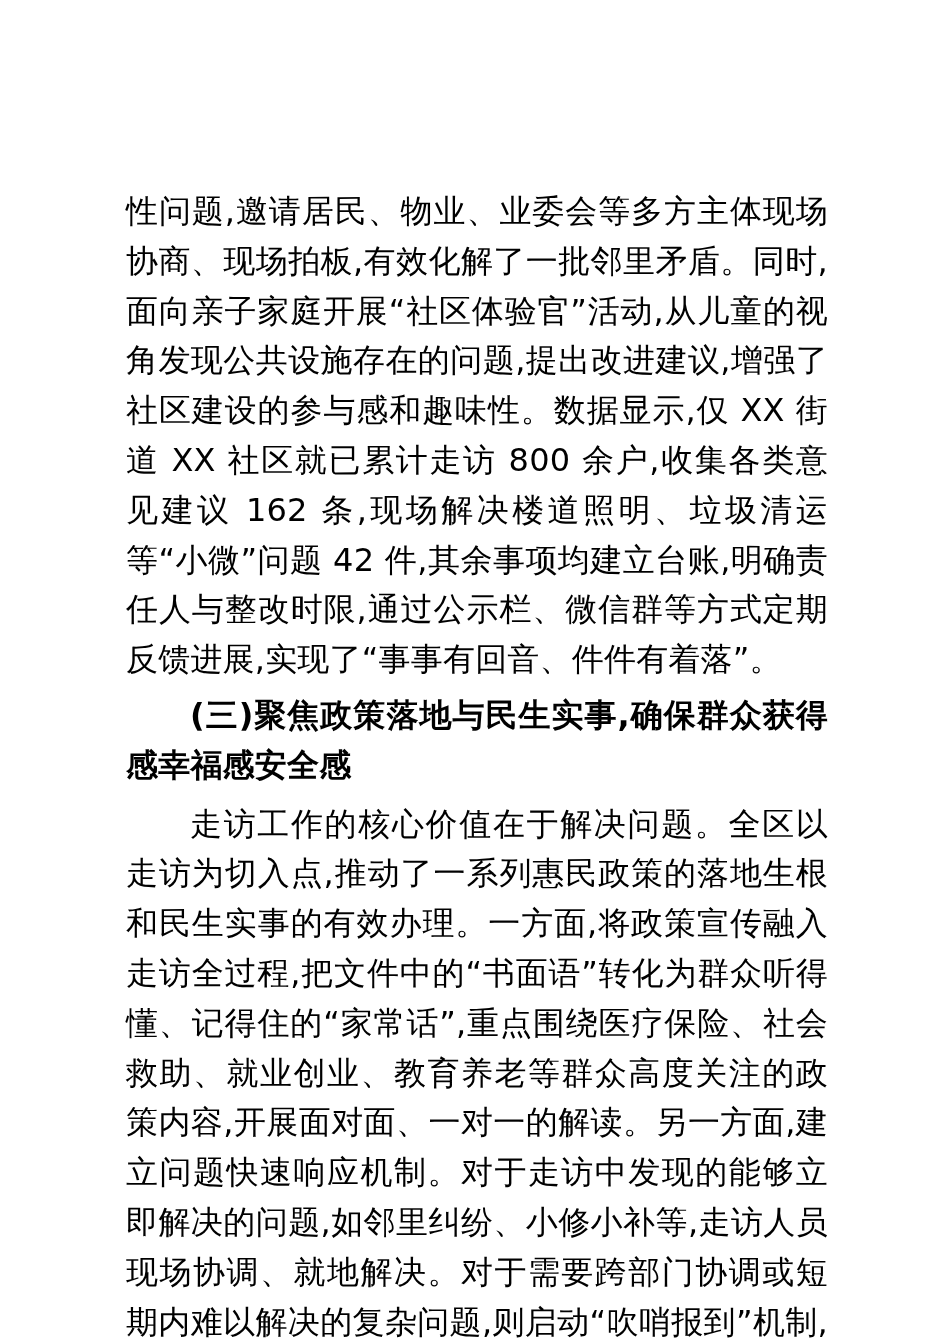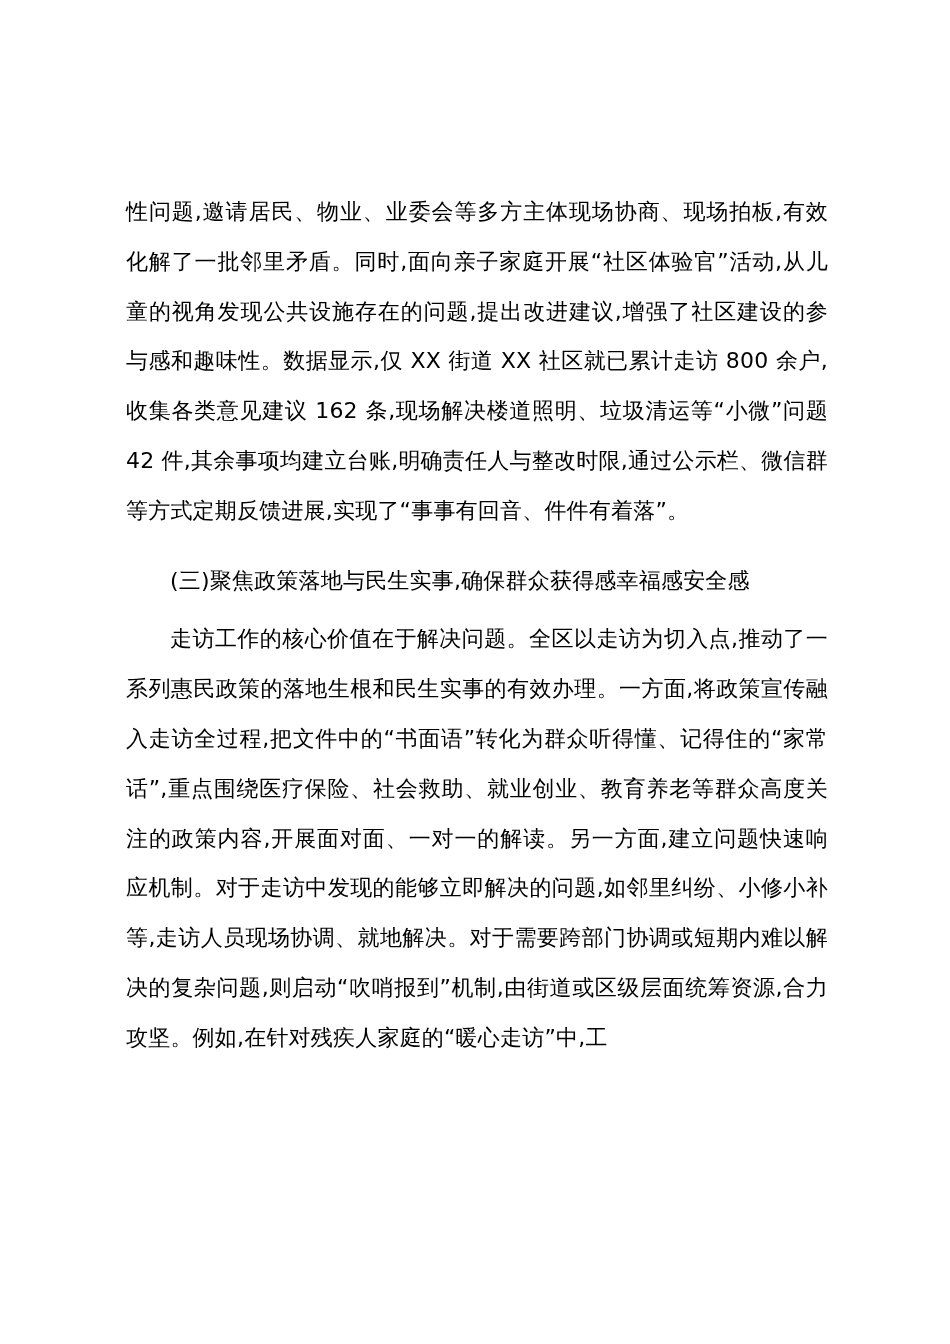--- a/index.html
+++ b/index.html
@@ -16,33 +16,34 @@
     box-sizing: border-box;
     width: 950px;
     height: 1344px;
     padding: 187px 122px 40px 126px;
     background: #ffffff;
     color: #000000;
     overflow: hidden;
   }
   .para {
     margin: 0;
-    font-size: 22px;
+    font-size: 32px;
     line-height: 49.8px;
     font-weight: 400;
     letter-spacing: 0.2px;
     text-align: justify;
     color: #000000;
     word-break: break-all;
   }
   .para.indent {
     text-indent: 2em;
   }
   .para.heading {
-    margin-top: 20px;
+    margin-top: 6px;
+    font-weight: bold;
   }
   .para.body-follow {
     margin-top: 9px;
   }
 </style>
 </head>
 <body>
 
 <div class="page">
   <p class="para">性问题,邀请居民、物业、业委会等多方主体现场协商、现场拍板,有效化解了一批邻里矛盾。同时,面向亲子家庭开展“社区体验官”活动,从儿童的视角发现公共设施存在的问题,提出改进建议,增强了社区建设的参与感和趣味性。数据显示,仅 XX 街道 XX 社区就已累计走访 800 余户,收集各类意见建议 162 条,现场解决楼道照明、垃圾清运等“小微”问题 42 件,其余事项均建立台账,明确责任人与整改时限,通过公示栏、微信群等方式定期反馈进展,实现了“事事有回音、件件有着落”。</p>

